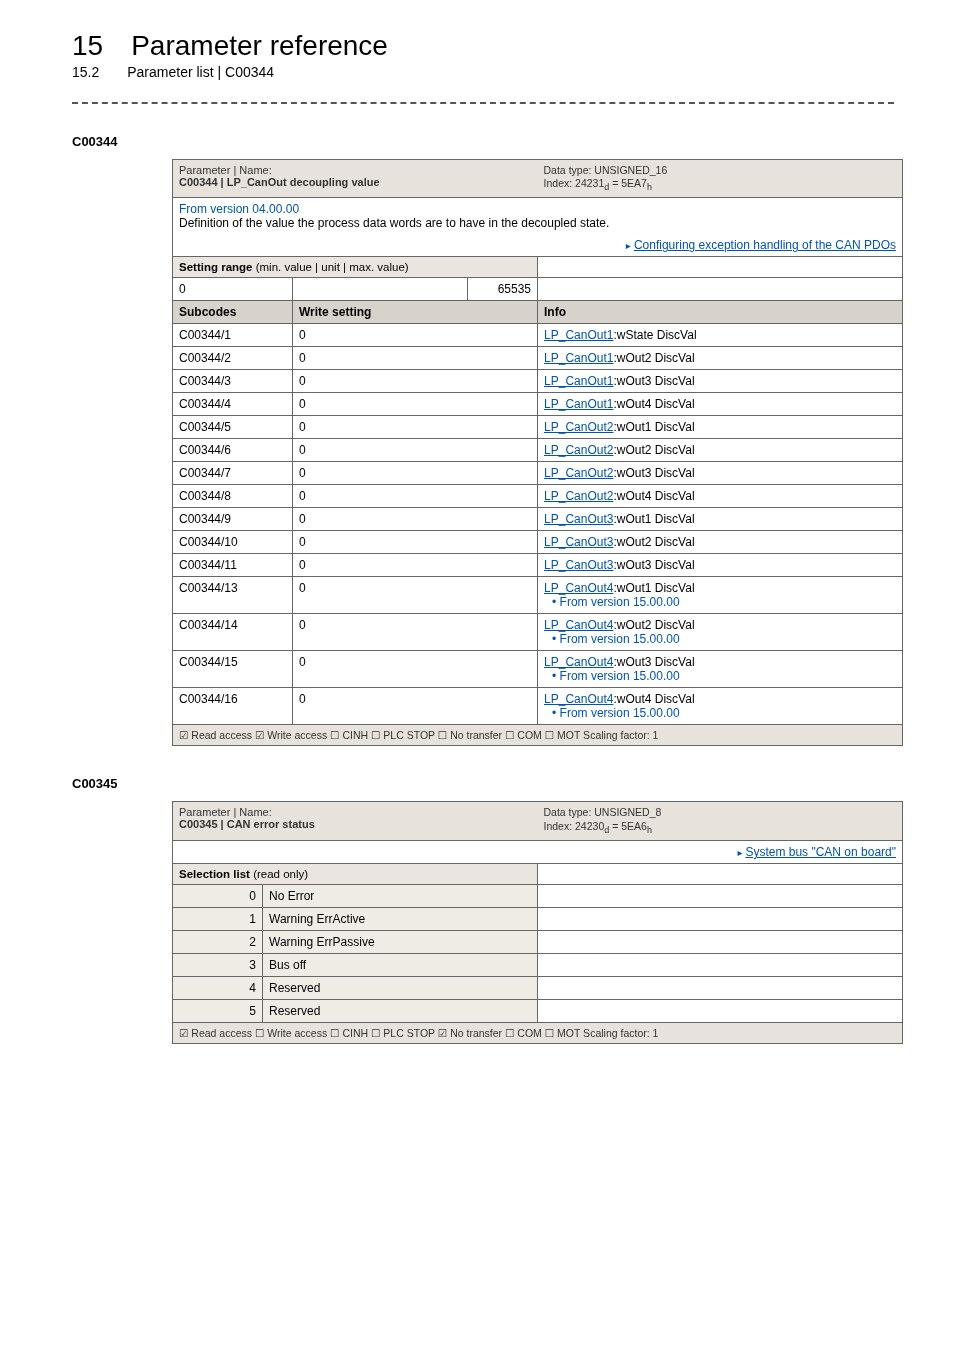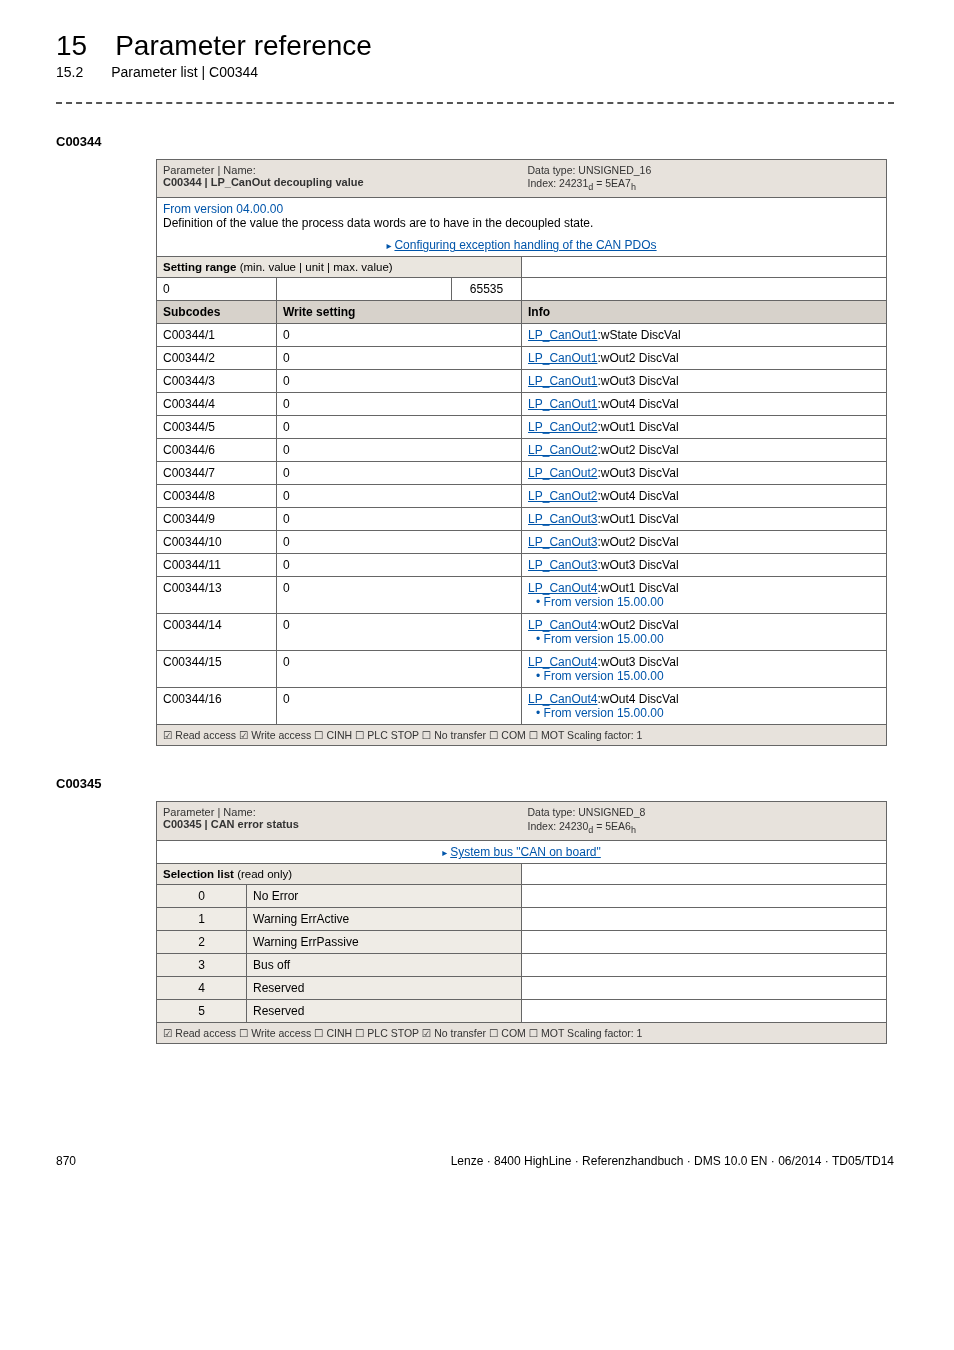--- a/index.html
+++ b/index.html
@@ -5,21 +5,21 @@
   body {
     margin: 0;
     padding: 0;
     font-family: "Segoe UI", Arial, sans-serif;
     background: #fff;
     color: #000;
     width: 954px;
     font-size: 12.5px;
   }
   .page {
-    padding: 30px 60px 40px 56px;
+    padding: 30px 60px 40px 72px;
   }
   .header-row {
     display: flex;
     align-items: baseline;
     gap: 28px;
   }
   .chap-num {
     font-size: 28px;
     font-weight: 400;
   }
@@ -98,21 +98,21 @@
     color: #333;
   }
   .info-bullet {
     margin: 0;
     padding: 0 0 0 8px;
     list-style: none;
   }
   .info-bullet li::before {
     content: "• ";
   }
-  .right { text-align: center; }
+  .right { text-align: right; }
   .tiny-sub { font-size: 9px; vertical-align: sub; }
 
   .page-footer {
     display: flex;
     justify-content: space-between;
     font-size: 12px;
     margin-top: 110px;
   }
 </style>
 </head>
@@ -350,18 +350,14 @@
         </tbody>
 
       <tbody>
           <tr class="footer-row">
         <td colspan="3">☑ Read access   ☐ Write access   ☐ CINH   ☐ PLC STOP   ☑ No transfer   ☐ COM   ☐ MOT    Scaling factor: 1</td>
       </tr>
     </tbody>
       </table>
   </div>
 
-  <div class="page-footer">
-    <div>870</div>
-    <div>Lenze · 8400 HighLine · Referenzhandbuch · DMS 10.0 EN · 06/2014 · TD05/TD14</div>
-  </div>
 
 </div>
 
 </body></html>

